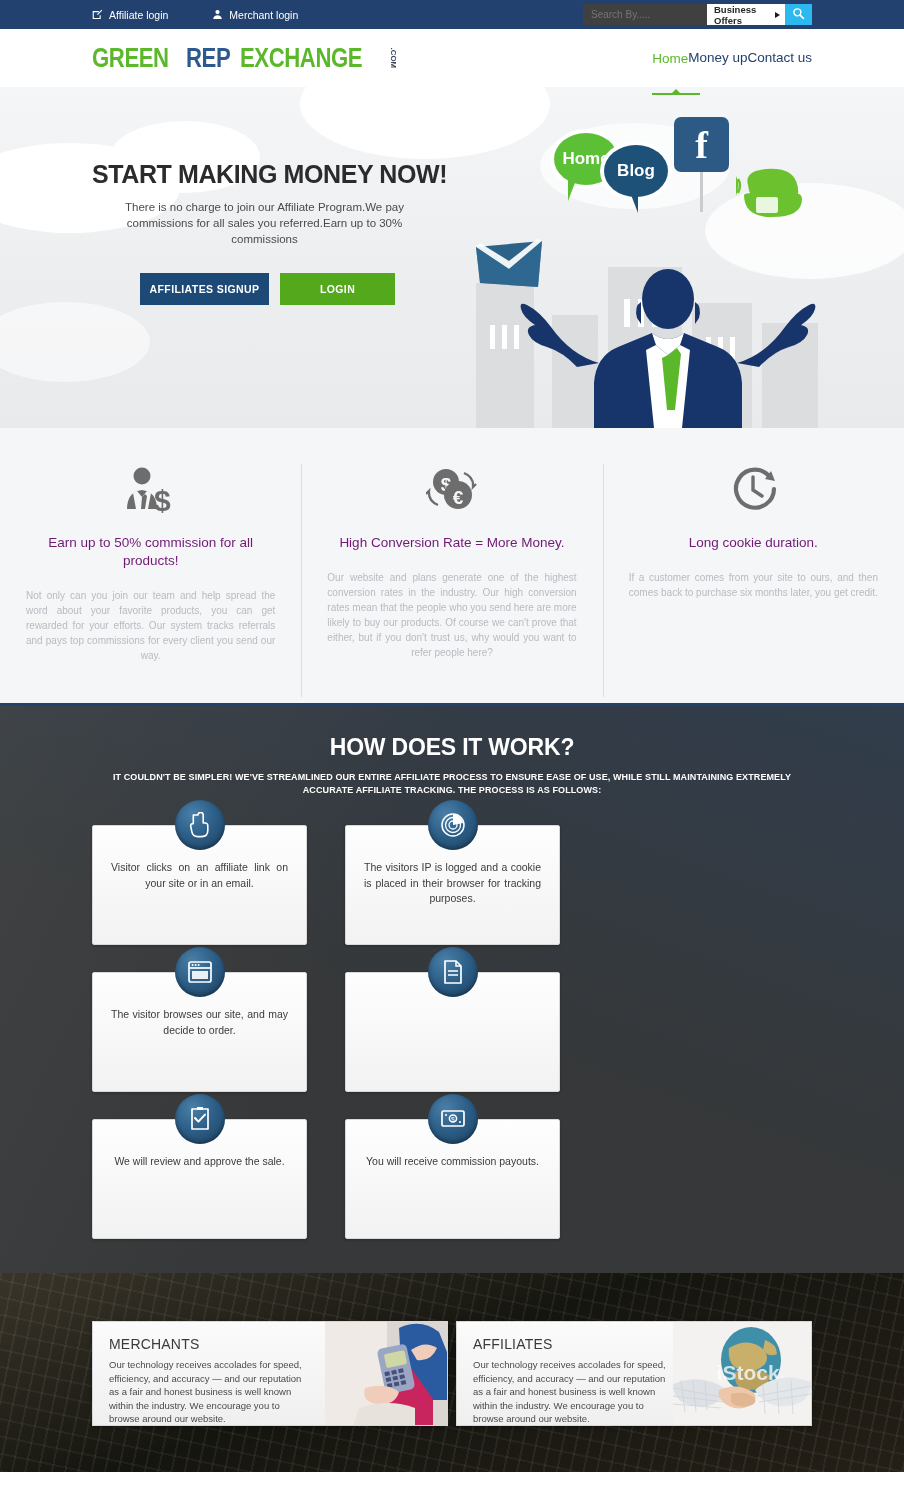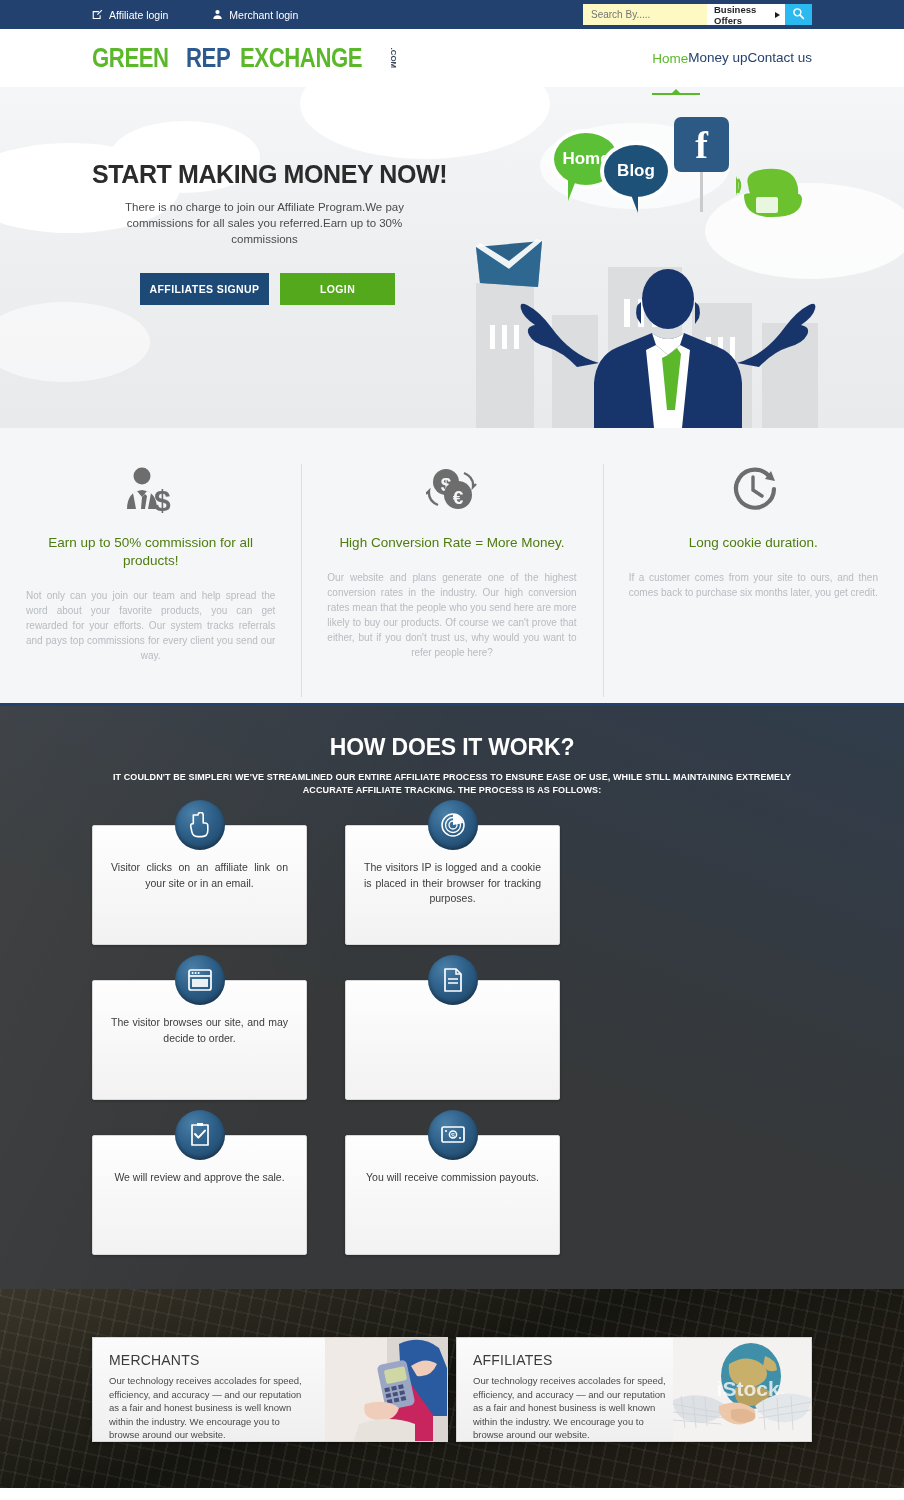--- a/index.html
+++ b/index.html
@@ -35,21 +35,21 @@
   }
   .top-link svg { display: block; }
   .search-group {
     margin-left: auto;
     display: flex;
     align-items: stretch;
     height: 21px;
     font-size: 10px;
   }
   .search-input {
-    background: #fef9c3;
+    background: #404040;
     border: none;
     width: 124px;
     padding: 0 8px;
     font-size: 10px;
     color: #8a8a8a;
     font-family: "Liberation Sans", sans-serif;
     outline: none;
   }
   .search-select {
     background: #ffffff;
@@ -189,21 +189,21 @@
     text-align: center;
     position: relative;
   }
   .feat + .feat::before {
     content: "";
     position: absolute; left: 0; top: 4px; bottom: -34px;
     width: 1px; background: #dcdee0;
   }
   .feat-icon { height: 58px; display: flex; align-items: center; justify-content: center; margin-bottom: 16px; }
   .feat-h {
-    font-size: 13.5px; color: #4d7c0f; line-height: 18px; margin-bottom: 18px;
+    font-size: 13.5px; color: #701a75; line-height: 18px; margin-bottom: 18px;
   }
   .feat-p { font-size: 10px; color: #b7bcc2; line-height: 15px; text-align: justify; text-align-last: center; }
 
   
   .how {
     background: #2e3031;
     position: relative;
     padding: 28px 0 34px;
     overflow: hidden;
   }
@@ -217,21 +217,21 @@
   }
   .how-inner { position: relative; width: 720px; margin: 0 auto; }
   .how-h {
     text-align: center; color: #ffffff; font-size: 23px; font-weight: bold;
     letter-spacing: -0.2px; margin-bottom: 10px;
   }
   .how-sub {
     text-align: center; color: #ffffff; font-size: 9px; font-weight: bold;
     line-height: 13px; letter-spacing: 0.1px; margin: 0 auto 28px; width: 700px;
   }
-  .steps { display: flex; flex-wrap: wrap; gap: 35px 38px; }
+  .steps { display: flex; flex-wrap: wrap; gap: 27px 38px; }
   .step {
     width: 215px;
     background: linear-gradient(180deg,#fefefe 0%, #f2f2f2 100%);
     border: 1px solid #d9d9d9;
     border-radius: 2px;
     padding: 34px 18px 20px;
     min-height: 120px;
     position: relative;
     box-shadow: 0 1px 3px rgba(0,0,0,0.25);
   }

